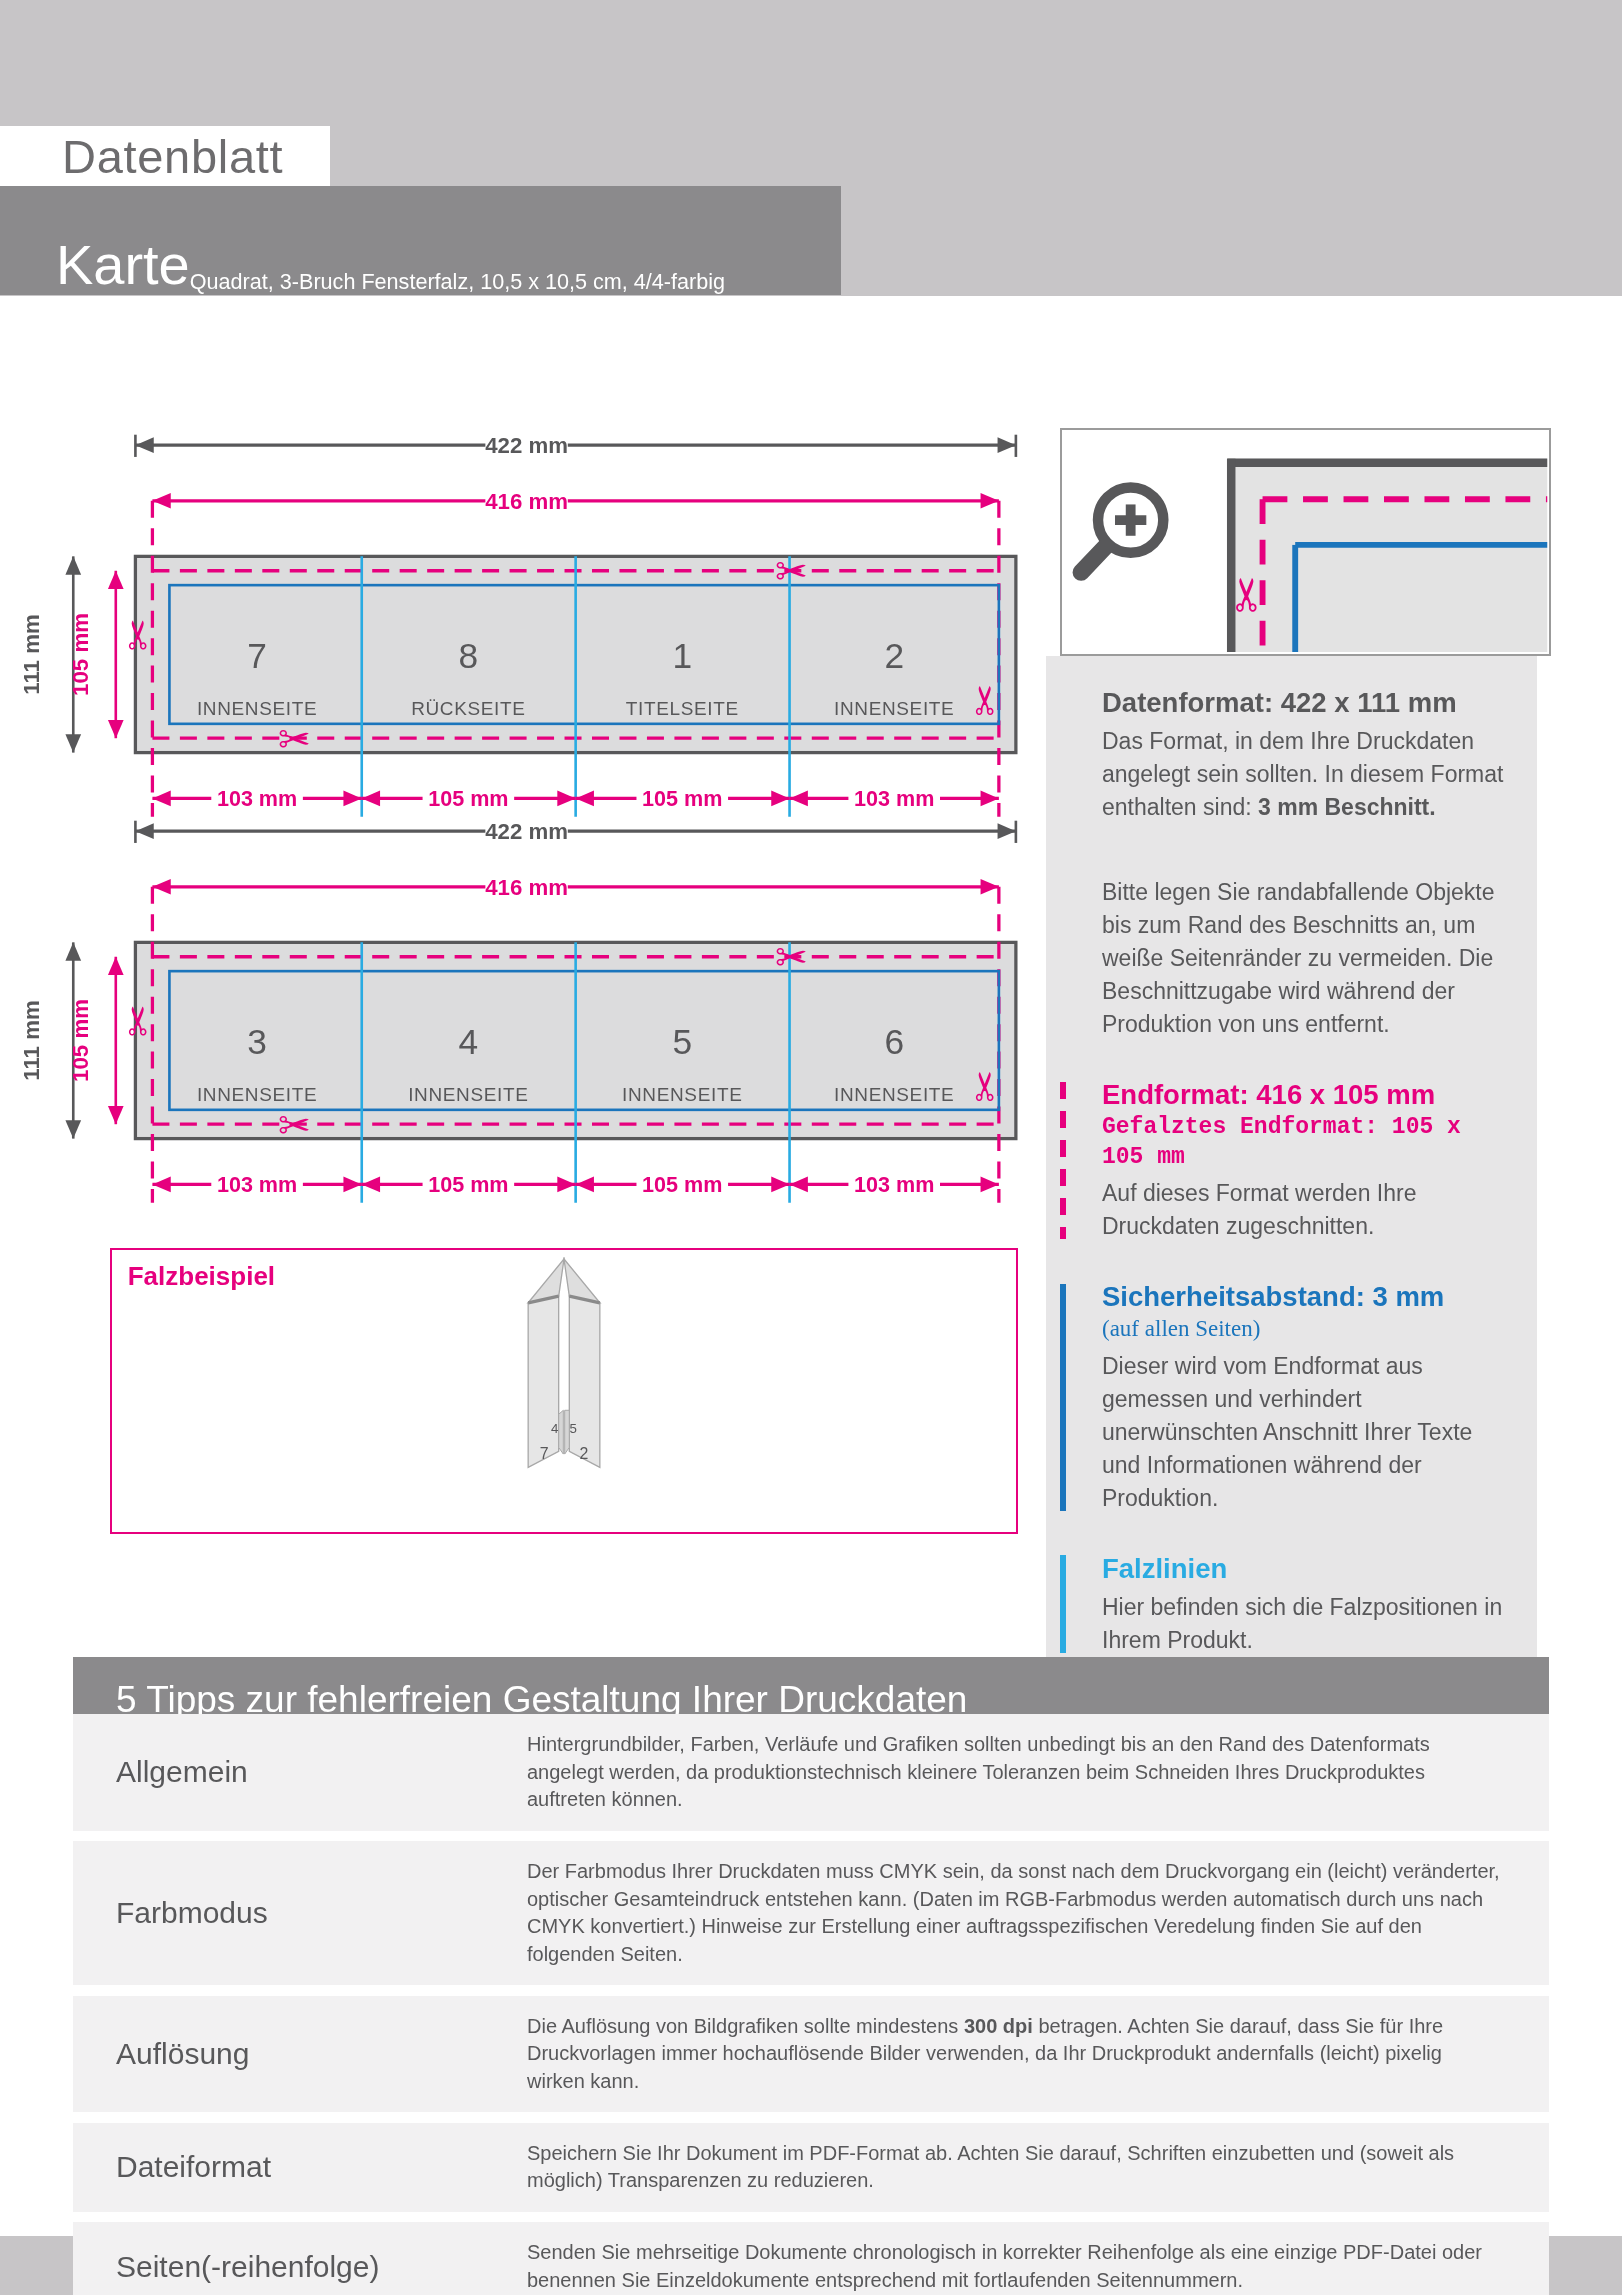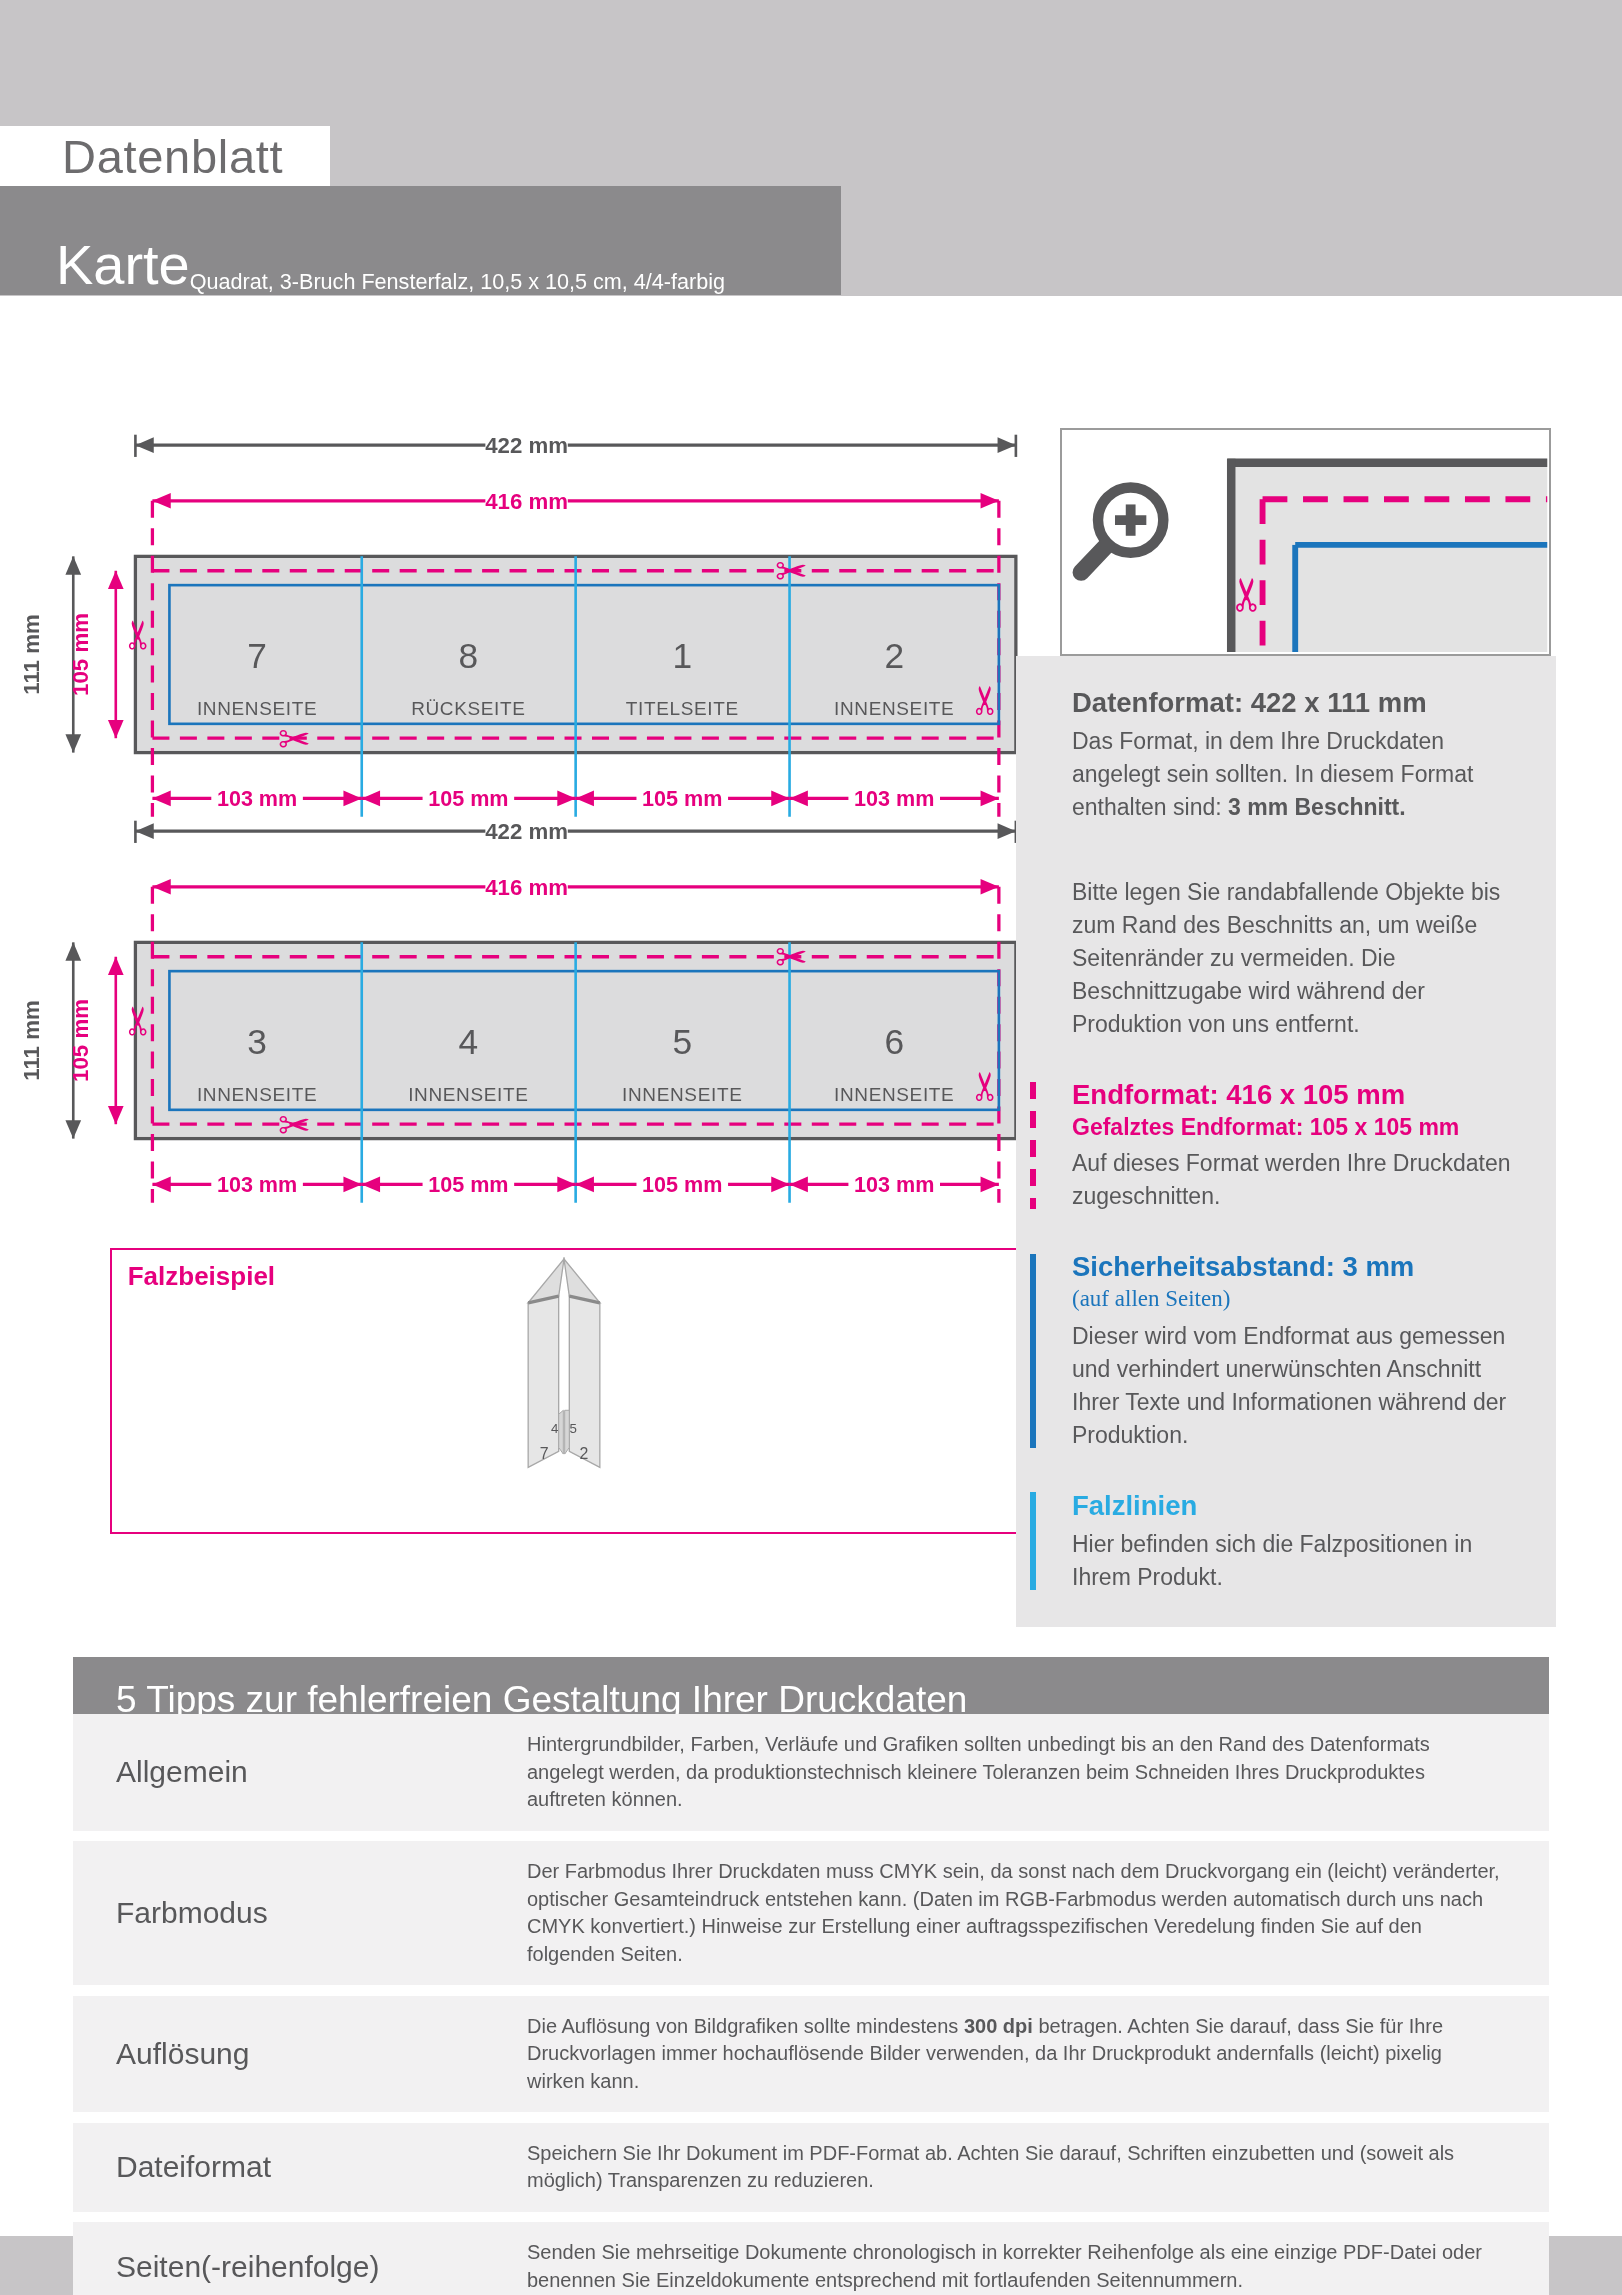--- a/index.html
+++ b/index.html
@@ -29,29 +29,29 @@
   .seg-label{font-size:33px;font-weight:bold;fill:#e6007e;}
   .scissors{font-size:60px;fill:#e6007e;}
 
   
   .falz-box{left:110px;top:1248px;width:908px;height:286px;background:#fff;border:2.6px solid #e6007e;}
   .falz-title{position:absolute;left:15.7px;top:10.5px;font-size:26px;font-weight:bold;color:#e6007e;}
   .falz-svg{position:absolute;left:50%;top:5.2px;transform:translateX(-50%);}
 
   
   .detail-box{left:1060px;top:428px;width:491px;height:228px;background:#ffffff;border:2.6px solid #9b9b9b;}
-  .side-panel{left:1016px;top:656px;width:540px;background:#e7e6e7;padding:30px 25px 33px 0;}
+  .side-panel{left:1046px;top:656px;width:491px;background:#e7e6e7;padding:30px 25px 33px 0;}
   .side-section{position:relative;padding-left:56px;margin-bottom:37px;}
   .side-section:last-child{margin-bottom:0;}
   .side-h{font-size:27.5px;font-weight:bold;line-height:34px;}
   .side-h.gray{color:#58585a;}
   .side-h.magenta{color:#e6007e;}
   .side-h.blue{color:#1b75bc;}
   .side-h.cyan{color:#29abe2;}
-  .side-sub-m{font-size:23px;font-weight:bold;color:#e6007e;line-height:30px;}
+  .side-sub-m{font-size:23px;font-weight:bold;color:#e6007e;line-height:30px;font-family:Liberation Mono, monospace;}
   .side-sub-b{font-size:23px;color:#1b75bc;line-height:30px;font-family:Liberation Serif, serif;}
   .side-p{font-size:23px;line-height:33px;color:#58585a;margin-top:5.2px;}
   .side-p b{font-weight:bold;}
   .side-p + .side-p{margin-top:52px;}
   .bar{position:absolute;left:14.4px;top:3.9px;bottom:3.9px;width:5.9px;}
   .bar.solid-blue{background:#1b75bc;}
   .bar.solid-cyan{background:#29abe2;}
   .bar.dash-magenta{background:repeating-linear-gradient(to bottom,#e6007e 0 17px,transparent 17px 29px);}
 
   

